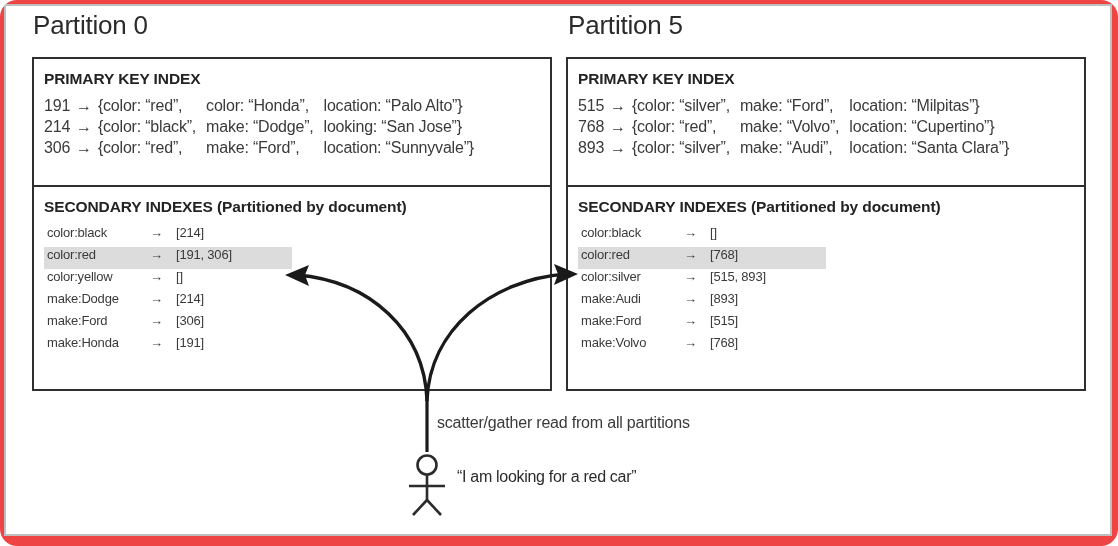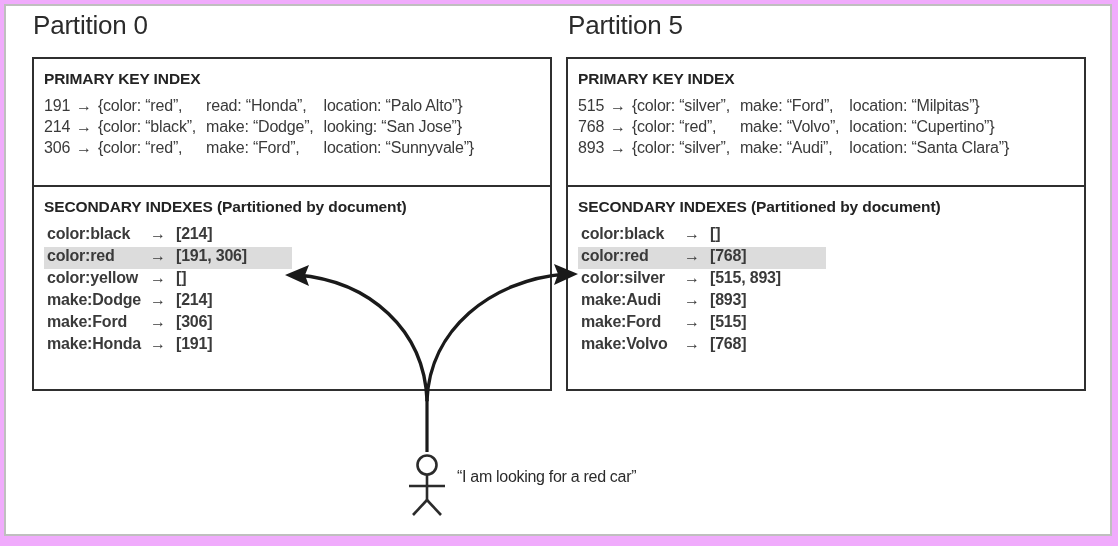--- a/index.html
+++ b/index.html
@@ -8,22 +8,23 @@
     background: #ffffff;
   }
   body {
     font-family: "Liberation Sans", "DejaVu Sans", sans-serif;
     -webkit-font-smoothing: antialiased;
   }
   #figure {
     position: relative;
     width: 1118px;
     height: 546px;
-    background: #f0abfc;
+    background: #ef4444;
     overflow: hidden;
+    border-radius: 17px;
   }
   
   .outer-frame {
     position: absolute;
     left: 4px;
     top: 4px;
     width: 1108px;
     height: 532px;
     border: 2px solid #bfbfbf;
     box-sizing: border-box;
@@ -91,29 +92,28 @@
   .pk-color { padding-right: 10px !important; }
   .pk-make  { padding-right: 10px !important; }
 
   
   .sec-list {
     position: relative;
   }
   .sec-row {
     display: flex;
     align-items: baseline;
-    font-size: 16px;
+    font-size: 13px;
     color: #3a3a3a;
     letter-spacing: -0.2px;
     height: 22px;
     white-space: nowrap;
     width: 248px;
     padding-left: 3px;
     box-sizing: border-box;
-    font-weight: bold;
   }
   .sec-row.highlight {
     background: #dcdcdc;
   }
   .sec-term { display: inline-block; width: 103px; }
   .sec-arrow { display: inline-block; width: 26px; }
   .sec-postings { display: inline-block; }
 
   
   #arrows {
@@ -157,21 +157,21 @@
   <div class="partition-box" id="box-p0">
 
     <div class="section section-primary">
       <div class="section-heading">PRIMARY KEY INDEX</div>
       <table class="pk-table">
         <tbody>
           <tr>
             <td class="pk-key">191</td>
             <td class="pk-arrow">→</td>
             <td class="pk-color">{color: “red”,</td>
-            <td class="pk-make">read: “Honda”,</td>
+            <td class="pk-make">color: “Honda”,</td>
             <td>location: “Palo Alto”}</td>
           </tr>
           <tr>
             <td class="pk-key">214</td>
             <td class="pk-arrow">→</td>
             <td class="pk-color">{color: “black”,</td>
             <td class="pk-make">make: “Dodge”,</td>
             <td>looking: “San Jose”}</td>
           </tr>
           <tr>
@@ -304,16 +304,17 @@
 
     <g>
       <circle cx="427" cy="465" r="9.5" stroke="#2b2b2b" stroke-width="2.6" fill="none"></circle>
       <line x1="427" y1="475" x2="427" y2="500" stroke="#2b2b2b" stroke-width="2.6"></line>
       <line x1="409" y1="486" x2="445" y2="486" stroke="#2b2b2b" stroke-width="2.6"></line>
       <line x1="427" y1="500" x2="413" y2="515" stroke="#2b2b2b" stroke-width="2.6"></line>
       <line x1="427" y1="500" x2="441" y2="515" stroke="#2b2b2b" stroke-width="2.6"></line>
     </g>
   </svg>
 
+  <div class="scatter-caption">scatter/gather read from all partitions</div>
 
   <div class="user-quote">“I am looking for a red car”</div>
 
 </div>
 
 </body></html>

